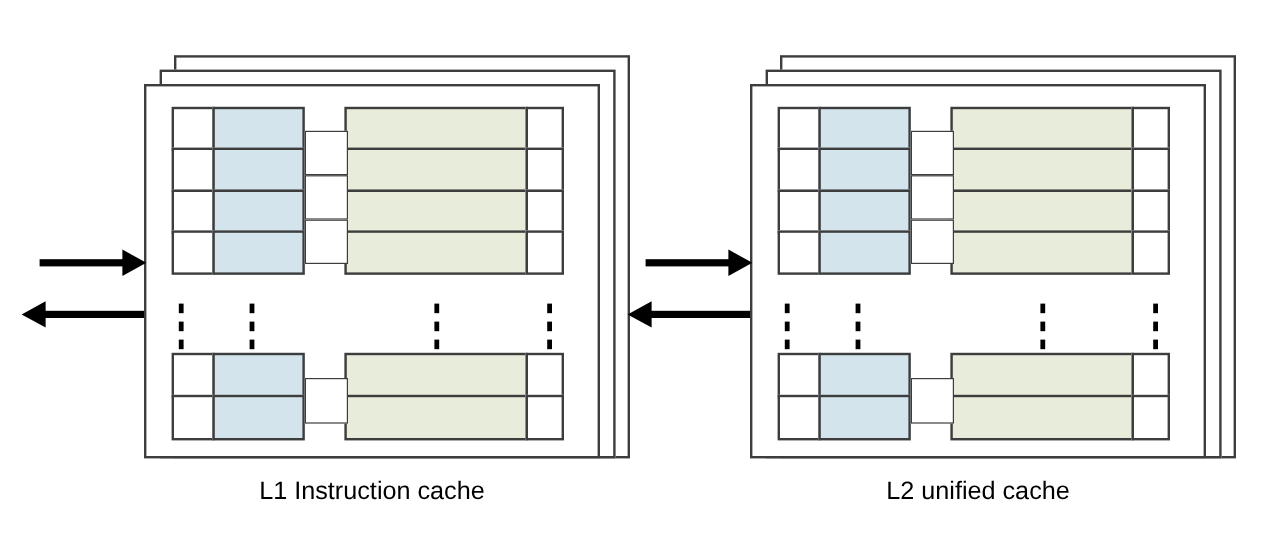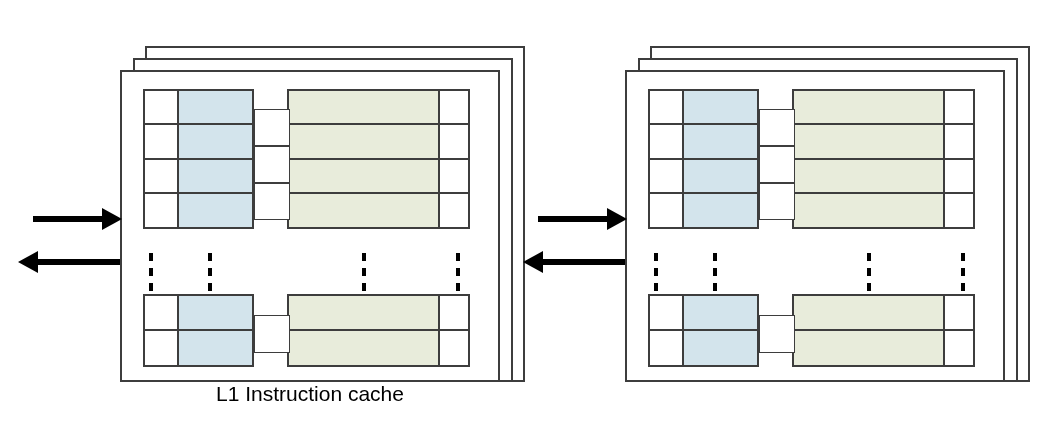--- a/index.html
+++ b/index.html
@@ -194,21 +194,21 @@
       <div class="col">
         <div class="cell data" style="width:153px;height:38px;"></div>
         <div class="cell data" style="width:153px;height:38px;"></div>
       </div>
       <div class="col">
         <div class="cell" style="width:32px;height:38px;"></div>
         <div class="cell" style="width:32px;height:38px;"></div>
       </div>
     </div>
 
-    <div class="caption" style="left:120px;top:382px;width:380px;">L1 Instruction cache</div>
+    <div class="caption" style="left:120px;top:398px;width:380px;">L1 Instruction cache</div>
   </div>
 
   <div class="cache-group" id="group-l2" style="left:505px;width:551px;">
 
     <div class="panel-shadow" style="left:145px;top:46px;width:380px;height:336px;"></div>
     <div class="panel-shadow" style="left:133px;top:58px;width:380px;height:324px;"></div>
     <div class="panel-front" style="left:120px;top:70px;width:380px;height:312px;"></div>
 
     <div class="grid-block" style="left:143px;top:91px;">
       <div class="col">
@@ -278,20 +278,21 @@
       <div class="col">
         <div class="cell data" style="width:153px;height:38px;"></div>
         <div class="cell data" style="width:153px;height:38px;"></div>
       </div>
       <div class="col">
         <div class="cell" style="width:32px;height:38px;"></div>
         <div class="cell" style="width:32px;height:38px;"></div>
       </div>
     </div>
 
+    <div class="caption" style="left:120px;top:398px;width:380px;">L2 unified cache</div>
   </div>
 
   <div class="arrow right" style="left:33px;top:216px;width:72px;">
     <span class="head"></span>
   </div>
   <div class="arrow left" style="left:35px;top:259px;width:85px;">
     <span class="head"></span>
   </div>
 
   <div class="arrow right" style="left:538px;top:216px;width:72px;">

